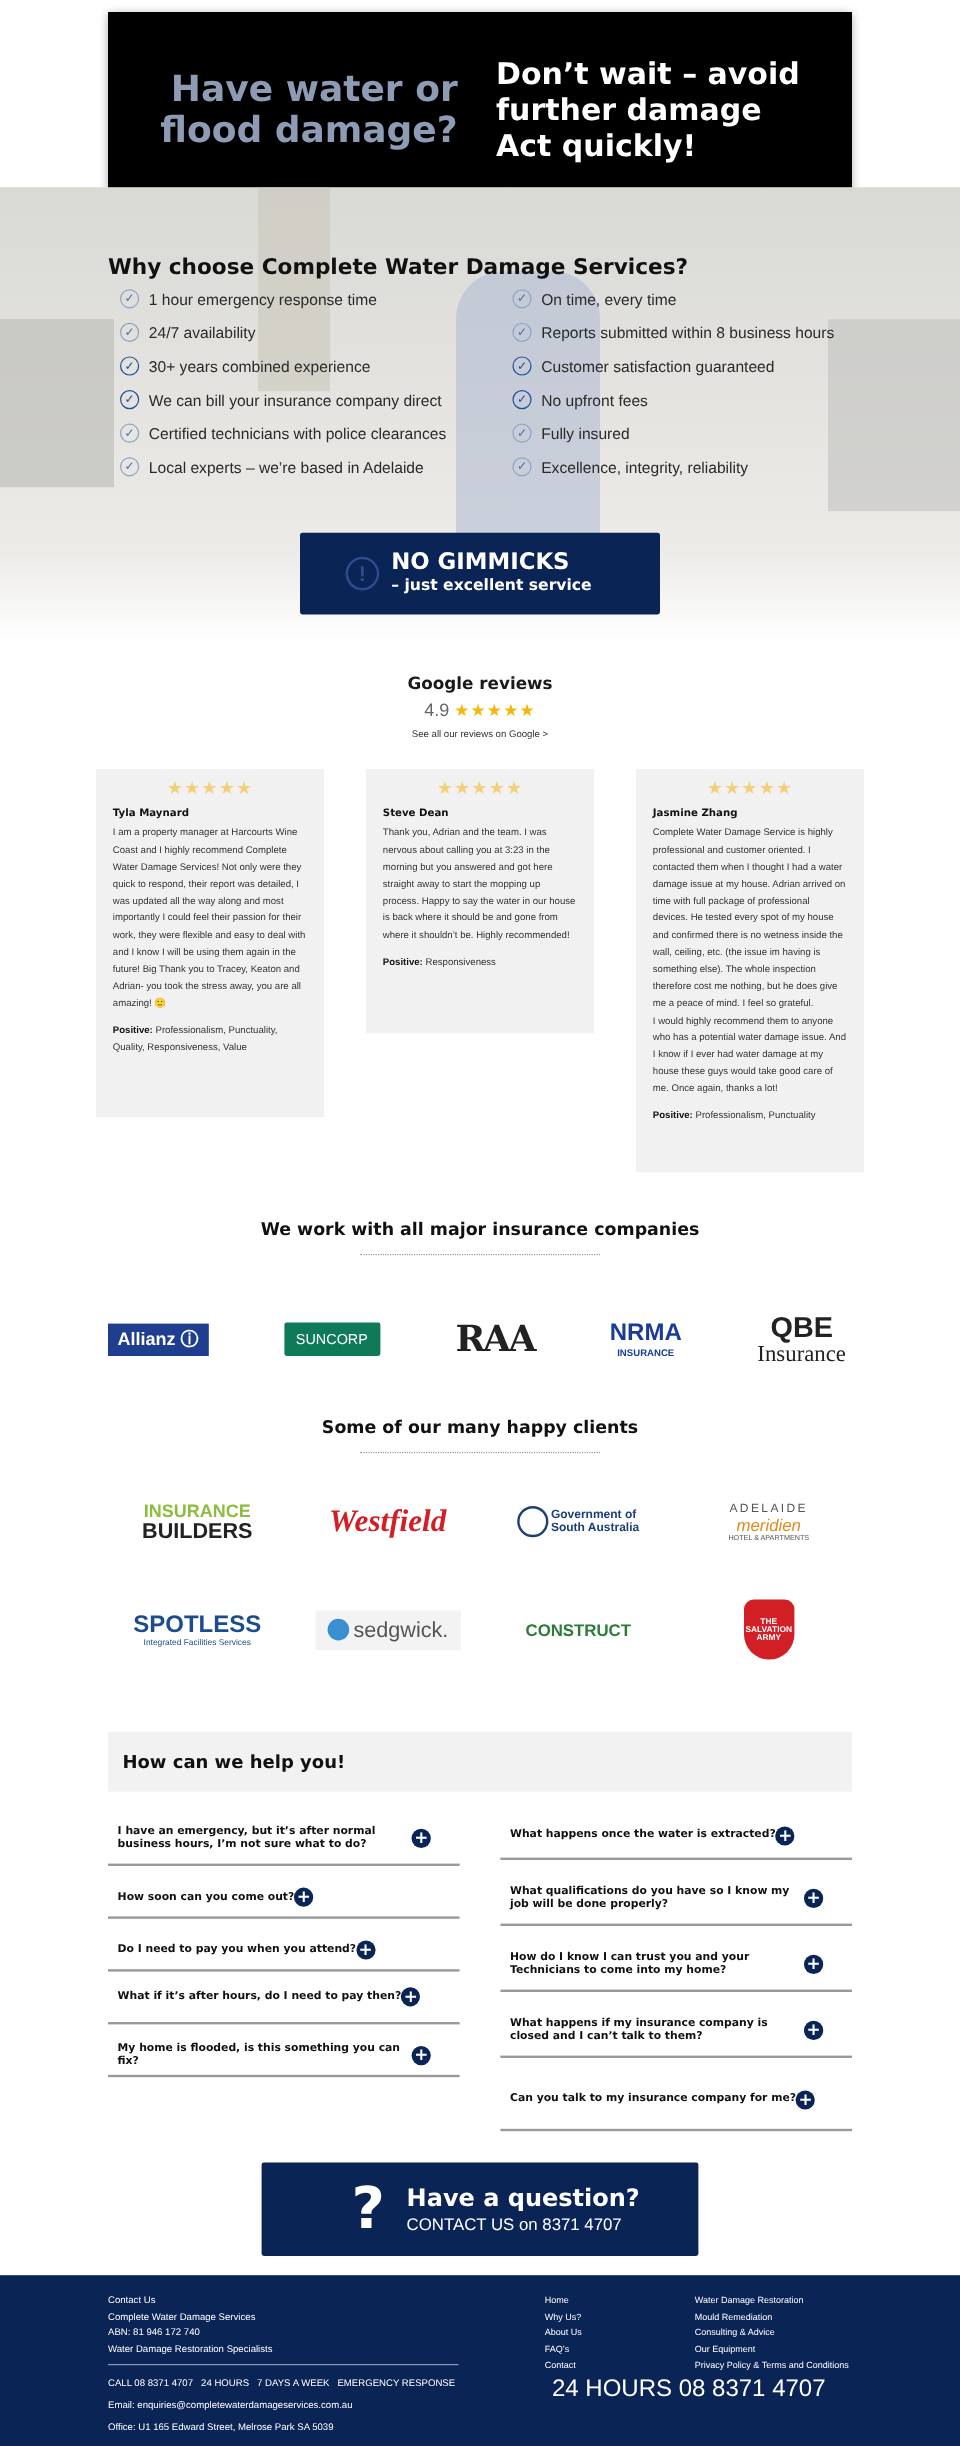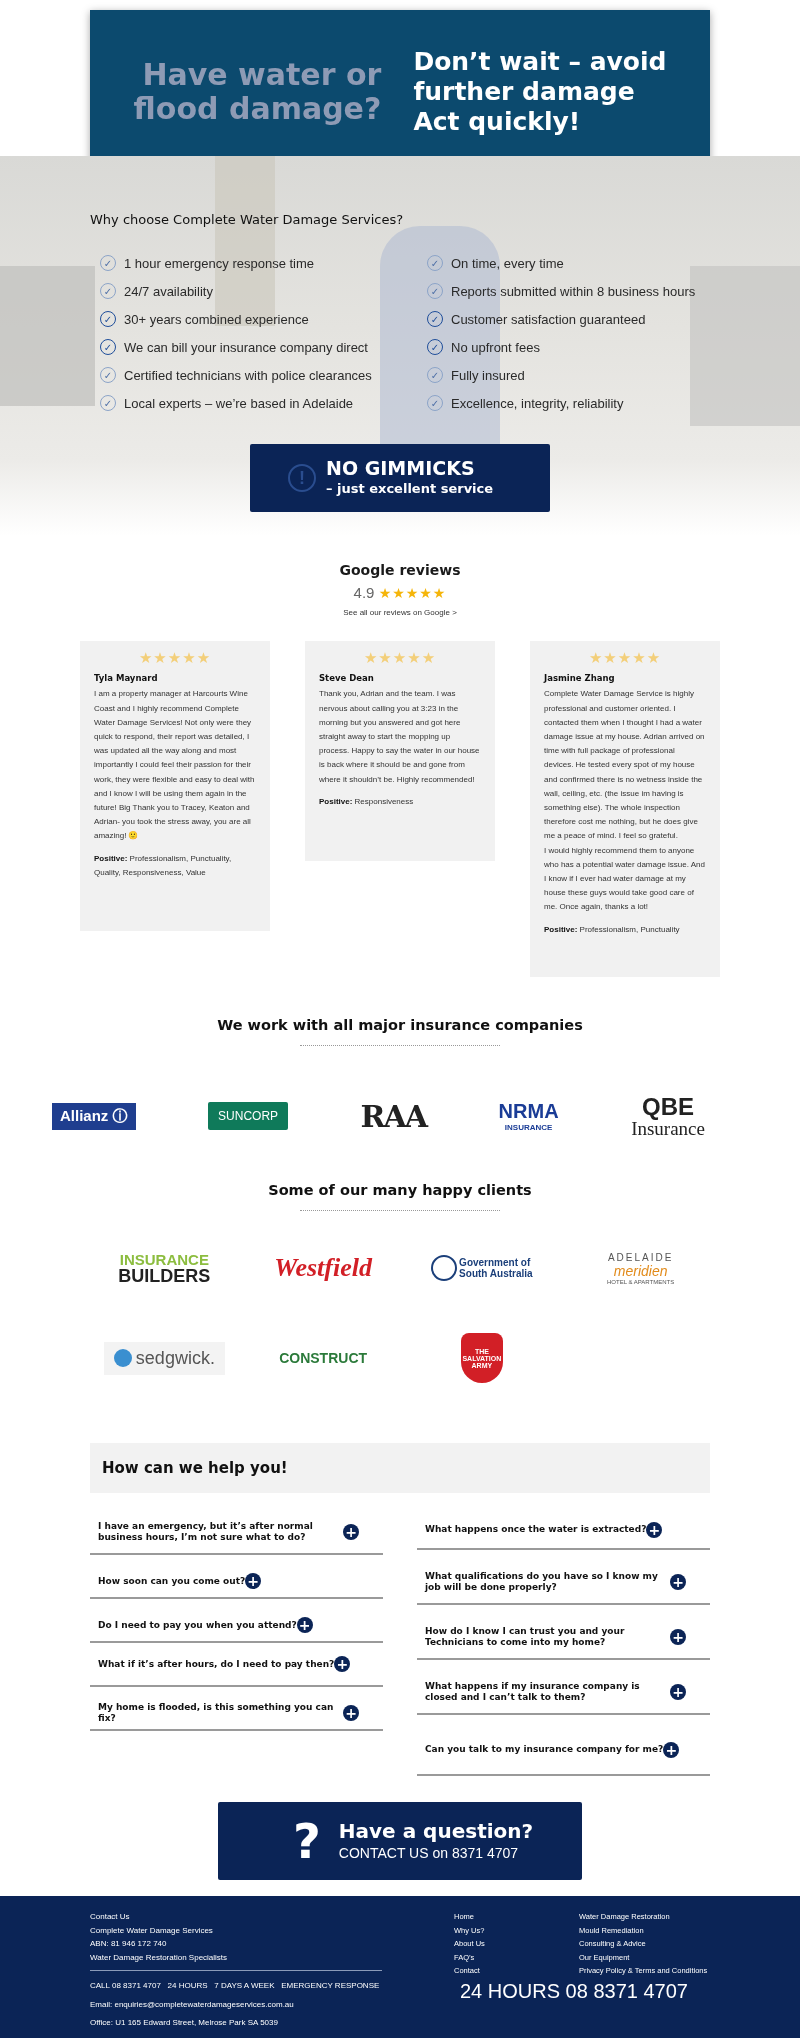--- a/index.html
+++ b/index.html
@@ -1,29 +1,29 @@
 <!DOCTYPE html>
 <html><head>
 <meta charset="utf-8">
 <style>
   * { box-sizing: border-box; margin: 0; padding: 0; }
   body { width: 800px; background: #ffffff; font-family: "Liberation Sans", sans-serif; color: #1a1a1a; }
 
   
   .top-banner-wrap { height: 156px; padding: 10px 90px 0; background: #fff; }
-  .top-banner { height: 163px; background: #0c4a6e; box-shadow: 0 2px 8px rgba(0,0,0,0.35); display: flex; align-items: center; justify-content: center; gap: 32px; }
+  .top-banner { height: 163px; background: #000000; box-shadow: 0 2px 8px rgba(0,0,0,0.35); display: flex; align-items: center; justify-content: center; gap: 32px; }
   .tb-left { text-align: right; color: #8e9bb5; font-family: "DejaVu Sans", sans-serif; font-weight: bold; font-size: 30px; line-height: 34px; }
   .tb-right { color: #fff; font-family: "DejaVu Sans", sans-serif; font-weight: bold; font-size: 25px; line-height: 30px; }
 
   
   .why { position: relative; height: 380px; overflow: hidden;
          background: linear-gradient(180deg, #d9d9d6 0%, #e4e3df 45%, #ecebe8 80%, #ffffff 100%); }
   .why .bg-shape { position: absolute; }
   .why-inner { position: relative; padding: 56px 90px 0; }
-  .why h2 { font-family: "DejaVu Sans", sans-serif; font-size: 13px; font-weight: normal; margin-bottom: 28px; color: #111; }
+  .why h2 { font-family: "DejaVu Sans", sans-serif; font-size: 18px; font-weight: bold; margin-bottom: 8px; color: #111; }
   .why-grid { display: grid; grid-template-columns: 327px 300px; row-gap: 12px; padding-left: 10px; }
   .why-item { display: flex; align-items: center; gap: 8px; font-size: 13px; color: #2a2a2a; height: 16px; }
   .check { width: 16px; height: 16px; border-radius: 50%; border: 1.5px solid #8ca4c8; display: flex; align-items: center; justify-content: center; color: #4d6fa6; font-size: 10px; flex: 0 0 16px; }
   .check.strong { border-color: #1f4e9a; color: #1f4e9a; }
   .nogimmicks { position: absolute; left: 250px; top: 288px; width: 300px; height: 68px; background: #0b2456; border-radius: 2px; display: flex; align-items: center; padding-left: 38px; gap: 10px; }
   .ng-icon { width: 28px; height: 28px; border-radius: 50%; border: 2px solid #2a4d8f; color: #2a4d8f; display: flex; align-items: center; justify-content: center; font-weight: bold; font-size: 18px; }
   .ng-text1 { color: #fff; font-family: "DejaVu Sans", sans-serif; font-weight: bold; font-size: 19px; line-height: 22px; }
   .ng-text2 { color: #fff; font-family: "DejaVu Sans", sans-serif; font-weight: bold; font-size: 13px; line-height: 20px; }
 
   
@@ -36,21 +36,21 @@
   .review { width: 190px; background: #f1f1f1; padding: 10px 14px 16px; font-size: 8px; line-height: 14.2px; color: #333; }
   .review .rstars { text-align: center; color: #f3cf7a; font-size: 15px; letter-spacing: 1px; margin-bottom: 6px; }
   .review .rname { font-family: "DejaVu Sans", sans-serif; font-weight: bold; font-size: 8.5px; color: #111; margin-bottom: 2px; }
   .review .rpos { margin-top: 8px; }
   .review .rpos b { color: #111; }
 
   
   .section-title { text-align: center; font-family: "DejaVu Sans", sans-serif; font-weight: bold; font-size: 14.5px; color: #111; }
   .dots { width: 200px; margin: 12px auto 0; border-top: 1px dotted #999; }
   .ins { padding-top: 40px; }
-  .ins-row { display: flex; justify-content: space-between; align-items: center; padding: 40px 95px 0 52px; height: 100px; }
+  .ins-row { display: flex; justify-content: space-between; align-items: center; padding: 40px 95px 0 90px; height: 100px; }
   .logo { display: flex; align-items: center; justify-content: center; }
   .allianz { background: #1f3e8f; color: #fff; font-weight: bold; font-size: 15px; padding: 4px 8px; }
   .suncorp { background: #0f7a5a; color: #fff; font-size: 12px; padding: 7px 10px; border-radius: 2px; }
   .raa { font-family: "DejaVu Serif", serif; font-size: 30px; font-weight: bold; color: #222; letter-spacing: -2px; }
   .nrma { flex-direction: column; color: #1a3c96; font-weight: bold; }
   .nrma .n1 { font-size: 20px; }
   .nrma .n2 { font-size: 8px; }
   .qbe { flex-direction: column; color: #222; line-height: 1; }
   .qbe .q1 { font-size: 24px; font-weight: bold; }
   .qbe .q2 { font-family: "Liberation Serif", serif; font-size: 19px; }
@@ -243,20 +243,24 @@
       <div>
           <div>Government of</div>
           <div>South Australia</div>
         </div>
     </div>
     <div class="client c-mer">
       <span style="letter-spacing:2px;color:#555">ADELAIDE</span>
       <span style="font-style:italic;font-size:14px">meridien</span>
       <span style="font-size:6px;color:#555">HOTEL &amp; APARTMENTS</span>
     </div>
+    <div class="client c-spot">
+      <span class="s1">SPOTLESS</span>
+      <span class="s2">Integrated Facilities Services</span>
+    </div>
     <div class="client">
       <div class="logo c-sedg">
           <span class="dot"></span>
           <span>sedgwick.</span>
         </div>
     </div>
     <div class="client c-con">CONSTRUCT</div>
     <div class="client">
       <div class="logo c-salv">THE SALVATION ARMY</div>
     </div>

